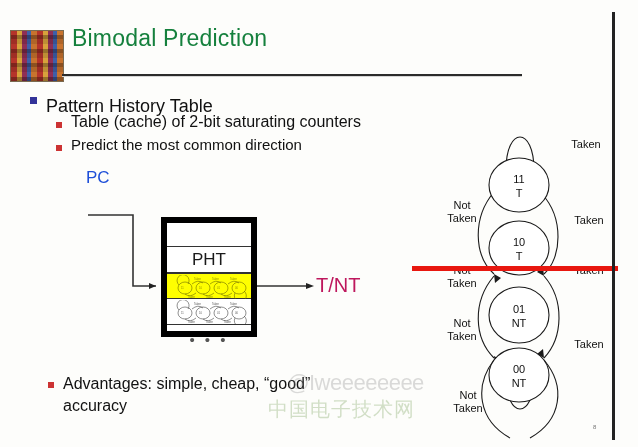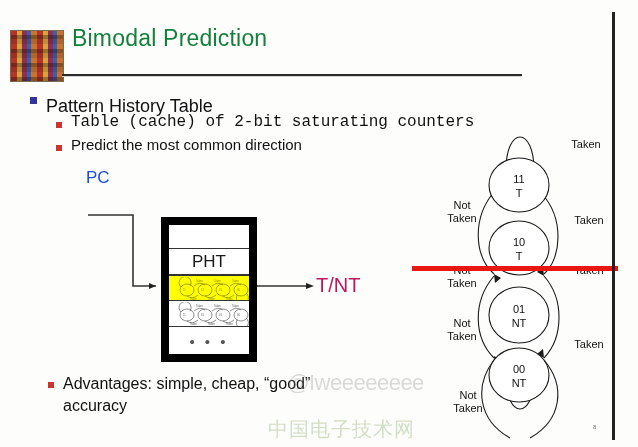--- a/index.html
+++ b/index.html
@@ -71,35 +71,35 @@
     margin-top: 9px;
     margin-right: 9px;
   }
   .bullet-sq.lvl1 { width: 7px; height: 7px; background: #333399; }
   .bullet-sq.lvl2 { width: 6px; height: 6px; background: #cc3333; }
   .b-text { color: #111111; }
 
   #b-pht        { left: 30px;  top: 88px;  }
   #b-pht .b-text{ font-size: 18px; margin-top: 8px; }
   #b-table      { left: 56px;  top: 113px; }
-  #b-table .b-text { font-size: 16px; font-family: Liberation Mono, monospace; }
+  #b-table .b-text { font-size: 16px; }
   #b-predict    { left: 56px;  top: 136px; }
   #b-predict .b-text { font-size: 15px; }
 
   #b-advantages { left: 48px;  top: 373px; }
   #b-advantages .b-text { font-size: 16px; white-space: normal; width: 300px; line-height: 1.35; }
 
   
   #pht-box {
     position: absolute;
     left: 161px;
     top: 217px;
     width: 96px;
-    height: 145px;
-    border: 8px solid #000000;
+    height: 120px;
+    border: 6px solid #000000;
     background: #ffffff;
     box-sizing: border-box;
   }
   .pht-row {
     position: absolute;
     left: 0;
     width: 100%;
     box-sizing: border-box;
     border-bottom: 1px solid #333;
   }
@@ -186,21 +186,20 @@
     color: #8a8a8a;
     letter-spacing: -.5px;
     white-space: nowrap;
     text-align: center;
   }
   #watermark-logo .wm-line2 {
     font-size: 20px;
     color: #6f9a4f;
     letter-spacing: 1px;
     white-space: nowrap;
-    margin-top: 20px;
   }
   #watermark-url {
     position: absolute;
     left: 352px;
     top: 419px;
     font-size: 21px;
     color: #63a83a;
     opacity: .62;
     white-space: nowrap;
     pointer-events: none;

